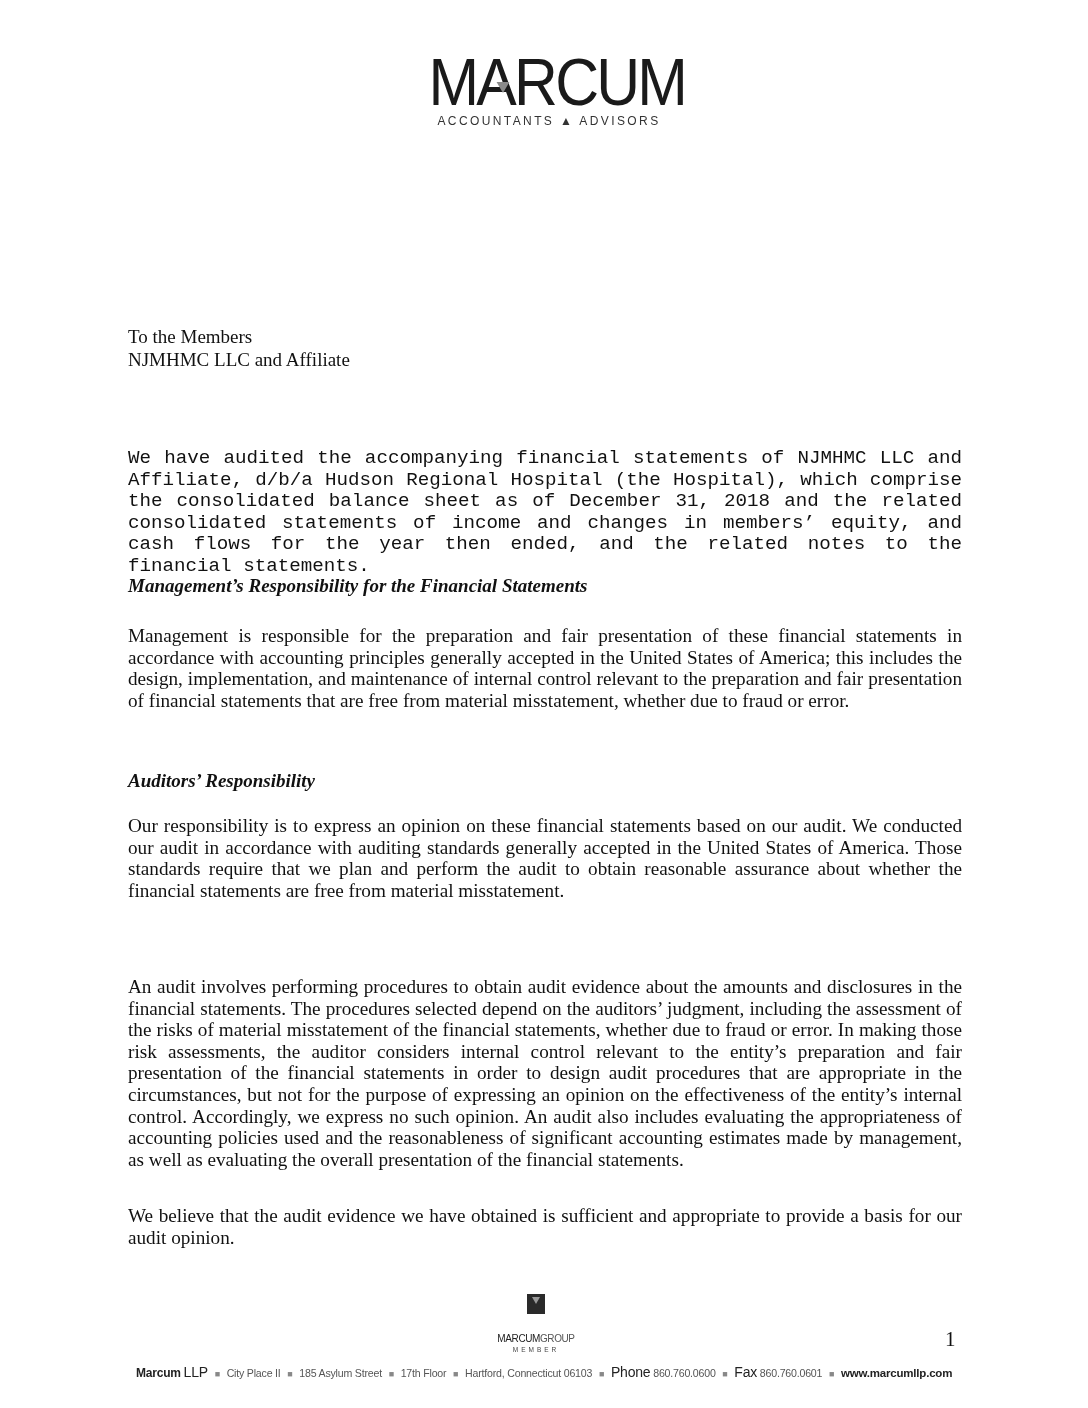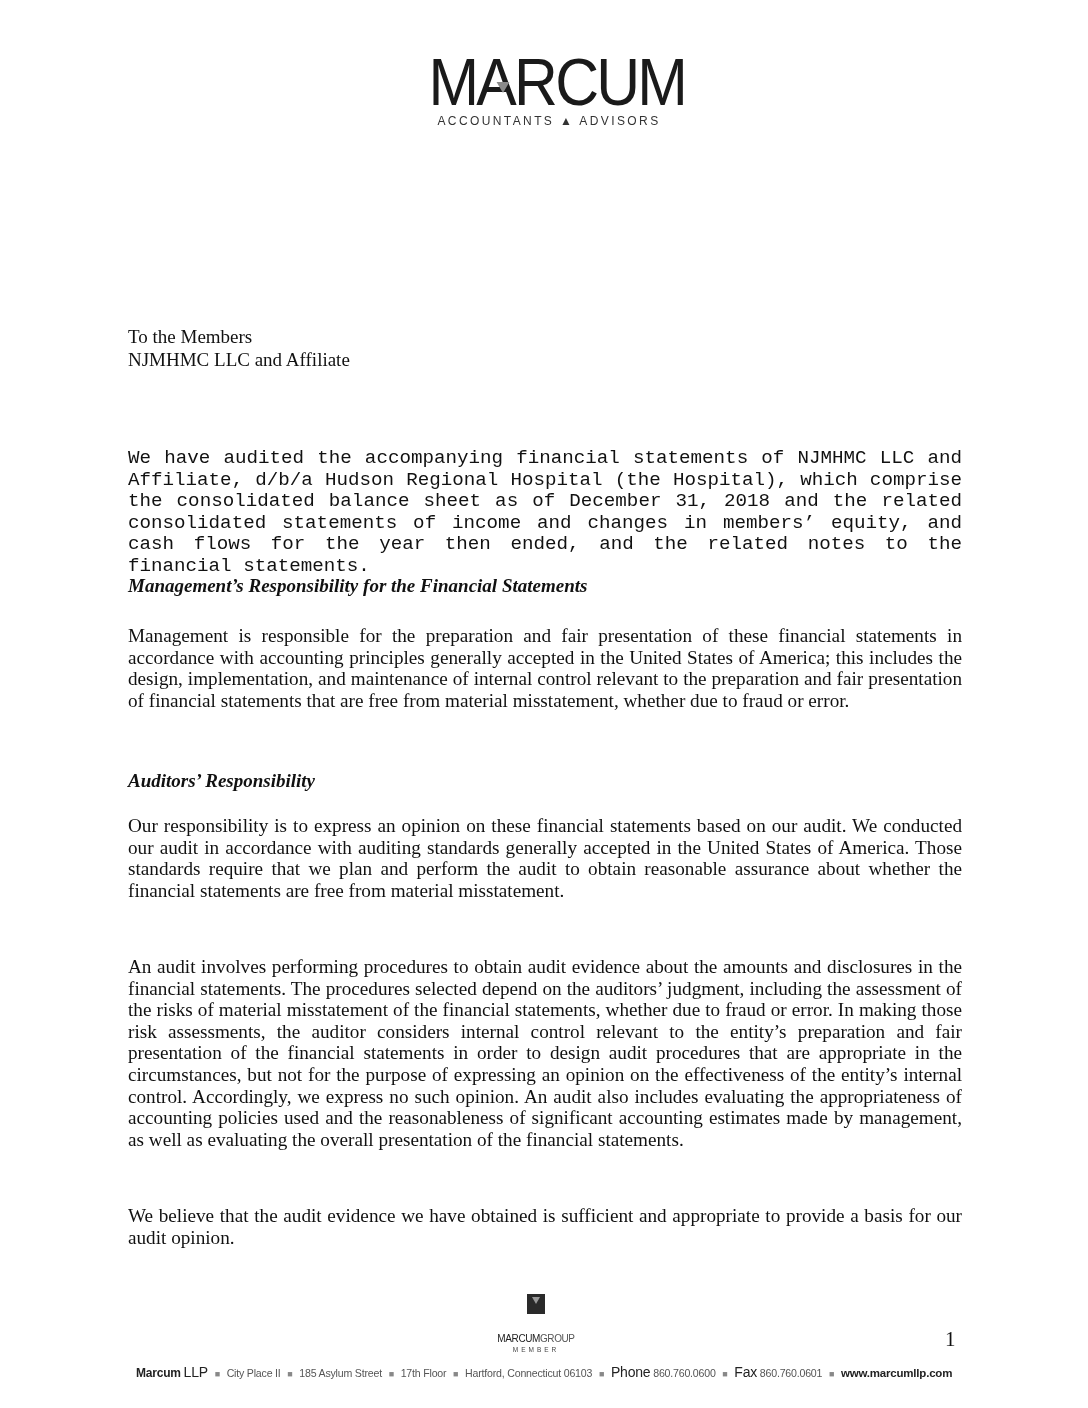--- a/index.html
+++ b/index.html
@@ -91,21 +91,21 @@
       left: 128px;
       font-size: 19px;
       font-weight: 700;
       font-style: italic;
     }
     .p1 { top: 448px; font-family: Liberation Mono, monospace; }
     .h1 { top: 575px; }
     .p2 { top: 625px; }
     .h2 { top: 770px; }
     .p3 { top: 815px; }
-    .p4 { top: 956px; }
+    .p4 { top: 976px; }
     .p5 { top: 1205px; }
 
     
     .member {
       position: absolute;
       left: 480px;
       top: 1294px;
       width: 112px;
       text-align: center;
     }

